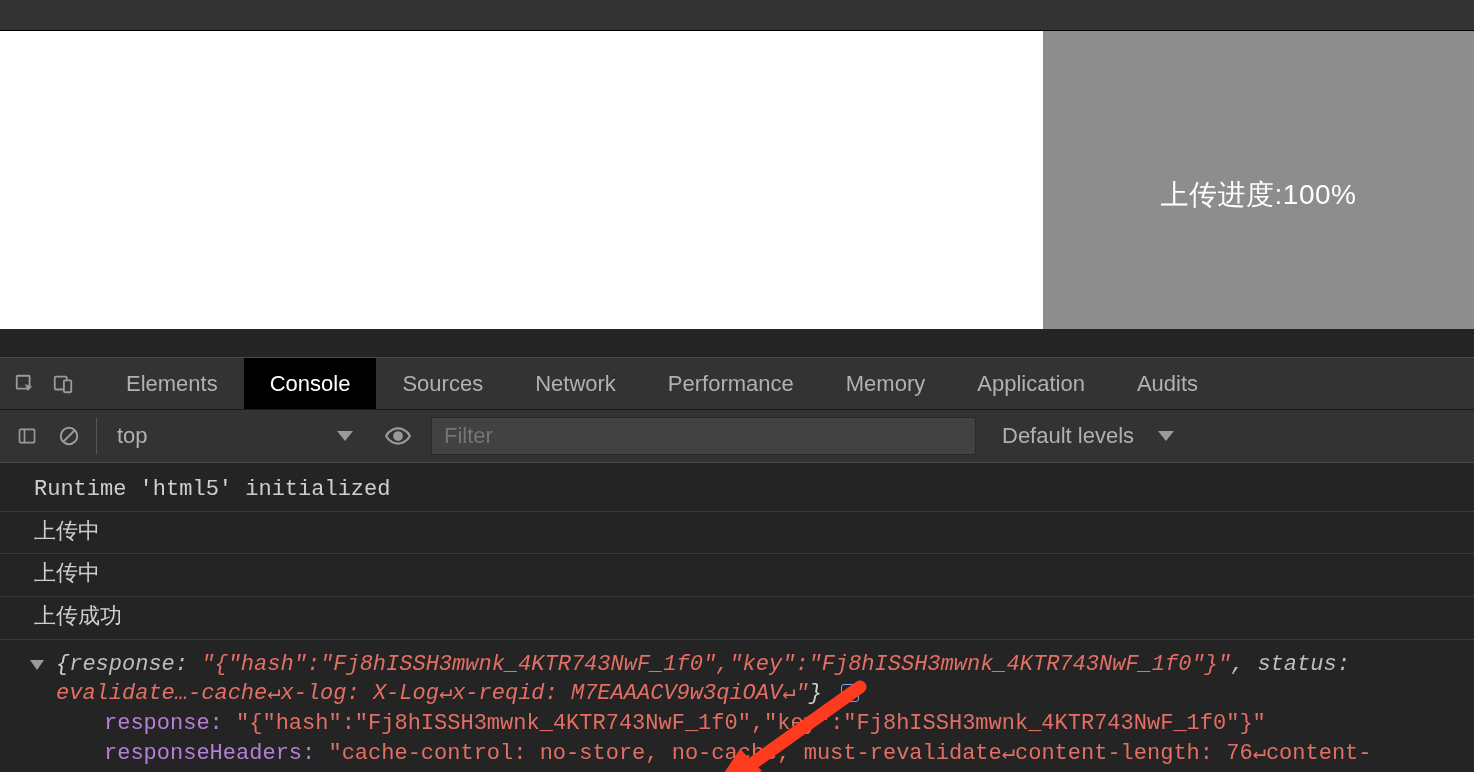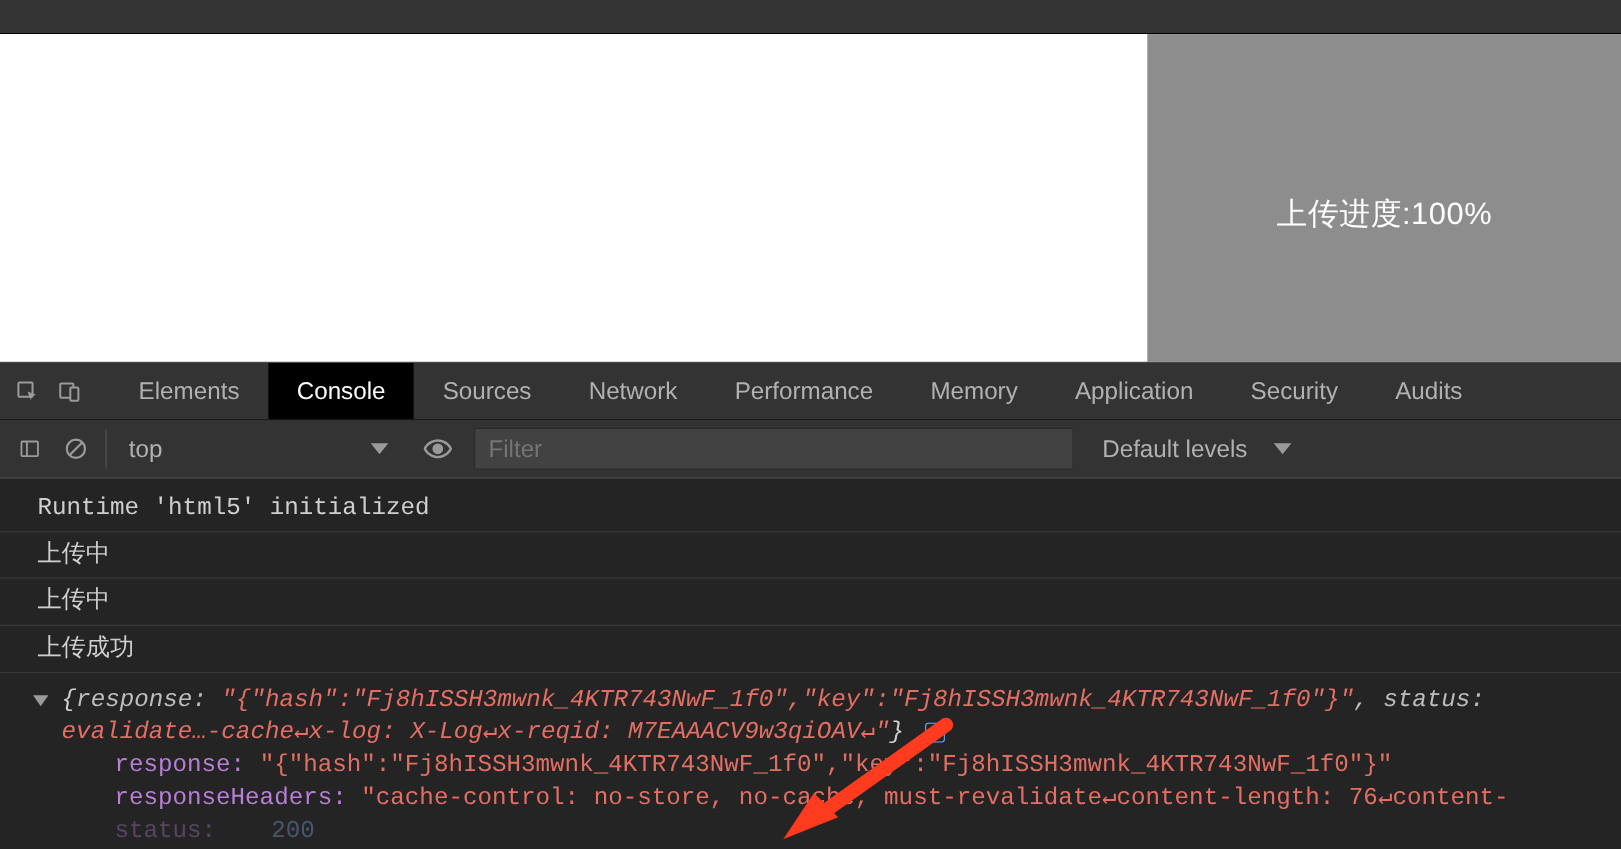--- a/index.html
+++ b/index.html
@@ -55,20 +55,21 @@
   .dt-tabs {
     height: 53px;
     background: #333333;
     display: flex;
     align-items: center;
     border-top: 1px solid #4a4a4a;
     border-bottom: 1px solid #1a1a1a;
     padding: 0 6px;
     font-size: 22px;
     color: #b1b1b1;
+    margin-top: 28px;
   }
   .tabicon {
     display: inline-flex;
     align-items: center;
     justify-content: center;
     width: 38px;
     height: 38px;
   }
   .tab {
     padding: 0 26px;
@@ -235,21 +236,20 @@
       </svg>
     </span>
     <div style="width:18px"></div>
     <div class="tab">Elements</div>
     <div class="tab active">Console</div>
     <div class="tab">Sources</div>
     <div class="tab">Network</div>
     <div class="tab">Performance</div>
     <div class="tab">Memory</div>
     <div class="tab">Application</div>
-    <div class="tab">Security</div>
     <div class="tab">Audits</div>
   </div>
 
   <div class="dt-toolbar">
     <span class="tabicon">
       <svg width="20" height="20" viewBox="0 0 24 24" fill="none" stroke="#9a9a9a" stroke-width="2">
         <rect x="3" y="4" width="18" height="16" rx="1"></rect>
         <line x1="9" y1="4" x2="9" y2="20"></line>
       </svg>
     </span>

